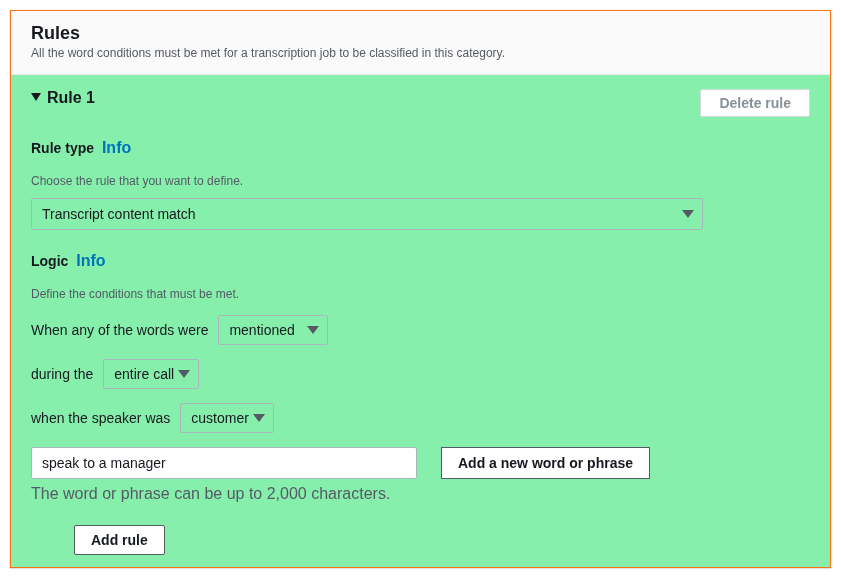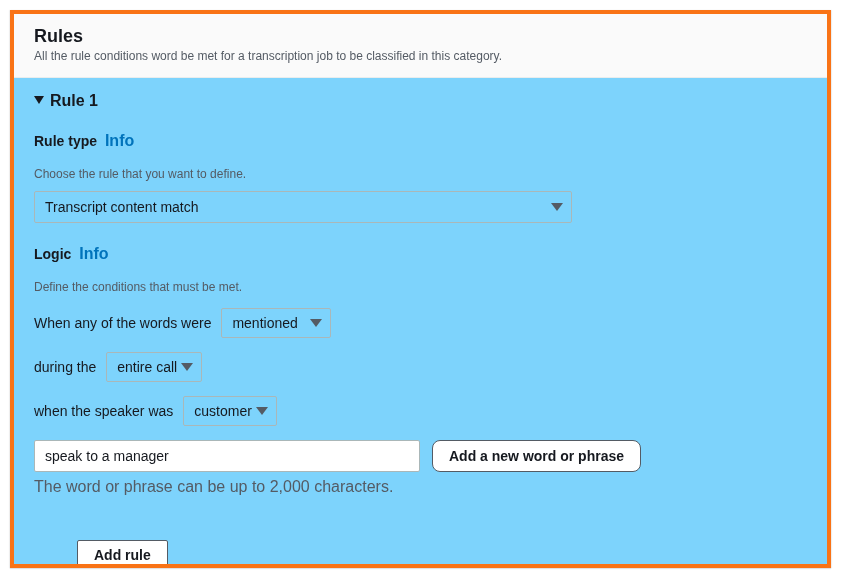--- a/index.html
+++ b/index.html
@@ -7,23 +7,23 @@
   body {
     font-family: "Amazon Ember", "Helvetica Neue", Arial, sans-serif;
     background: #fff;
     padding: 10px;
     color: #16191f;
     font-size: 14px;
   }
   .outer-border {
     width: 821px;
     height: 558px;
-    border: 4px solid #f97316;
+    border: 1px solid #f97316;
     box-shadow: 0 1px 1px rgba(0,0,0,0.1), 1px 0 1px rgba(0,0,0,0.05), -1px 0 1px rgba(0,0,0,0.05);
-    background: #7dd3fc;
+    background: #86efac;
     display: flex;
     flex-direction: column;
   }
   .card-header {
     background: #fafafa;
     border-bottom: 1px solid #eaeded;
     padding: 12px 20px 14px 20px;
   }
   .card-header h2 {
     font-size: 18px;
@@ -85,21 +85,21 @@
     font-weight: 700;
     margin-left: 4px;
     cursor: pointer;
   }
   .section-help {
     font-size: 12px;
     color: #545b64;
     margin-top: 17px;
   }
   .wide-select {
-    width: 538px;
+    width: 672px;
     border: 1px solid #aab7b8;
     border-radius: 2px;
     height: 32px;
     margin-top: 10px;
     display: flex;
     align-items: center;
     justify-content: space-between;
     padding: 0 8px 0 10px;
     cursor: pointer;
     font-size: 14px;
@@ -119,21 +119,21 @@
     height: 30px;
     display: flex;
     align-items: center;
     padding: 0 8px 0 10px;
     gap: 12px;
     cursor: pointer;
     font-size: 14px;
   }
   .words-row {
     display: flex;
-    gap: 12px;
+    gap: 24px;
     align-items: stretch;
     margin-top: 12px;
   }
   .text-input {
     width: 386px;
     height: 32px;
     border: 1px solid #aab7b8;
     border-radius: 2px;
     padding: 0 10px;
     font-size: 14px;
@@ -141,30 +141,30 @@
     color: #16191f;
   }
   .add-phrase-btn {
     height: 32px;
     border: 1px solid #545b64;
     background: #fff;
     color: #16191f;
     font-weight: 700;
     font-size: 14px;
     padding: 0 16px;
-    border-radius: 8px;
+    border-radius: 0;
     cursor: pointer;
   }
   .tiny-help {
     font-size: 16px;
     color: #545b64;
     margin-top: 6px;
   }
   .add-rule-block {
-    margin-top: 44px;
+    margin-top: 22px;
     padding-left: 43px;
   }
   .add-rule-btn {
     border: 1px solid #545b64;
     background: #fff;
     color: #16191f;
     font-weight: 700;
     font-size: 14px;
     padding: 6px 16px;
     border-radius: 2px;
@@ -175,34 +175,35 @@
   svg.sel-caret { width: 12px; height: 8px; }
   svg.sel-caret polygon { fill: #545b64; }
 </style>
 </head>
 <body>
 
 <div class="outer-border">
 
   <div class="card-header">
     <h2>Rules</h2>
-    <div class="sub">All the rule conditions word be met for a transcription job to be classified in this category.</div>
+    <div class="sub">All the word conditions must be met for a transcription job to be classified in this category.</div>
   </div>
 
   <div class="card-body">
 
     <div class="rule-head">
       <div class="rule-title-block">
         <div class="rule-title-row">
           <svg class="tri">
               <polygon points="0,0 10,0 5,8"></polygon>
             </svg>
           <span class="rule-title">Rule 1</span>
         </div>
       </div>
+      <button class="delete-btn">Delete rule</button>
     </div>
 
     <div class="section">
       <div>
         <span class="section-label">Rule type</span>
         <span class="info-link">Info</span>
       </div>
       <div class="section-help">Choose the rule that you want to define.</div>
       <div class="wide-select">
         <span>Transcript content match</span>

